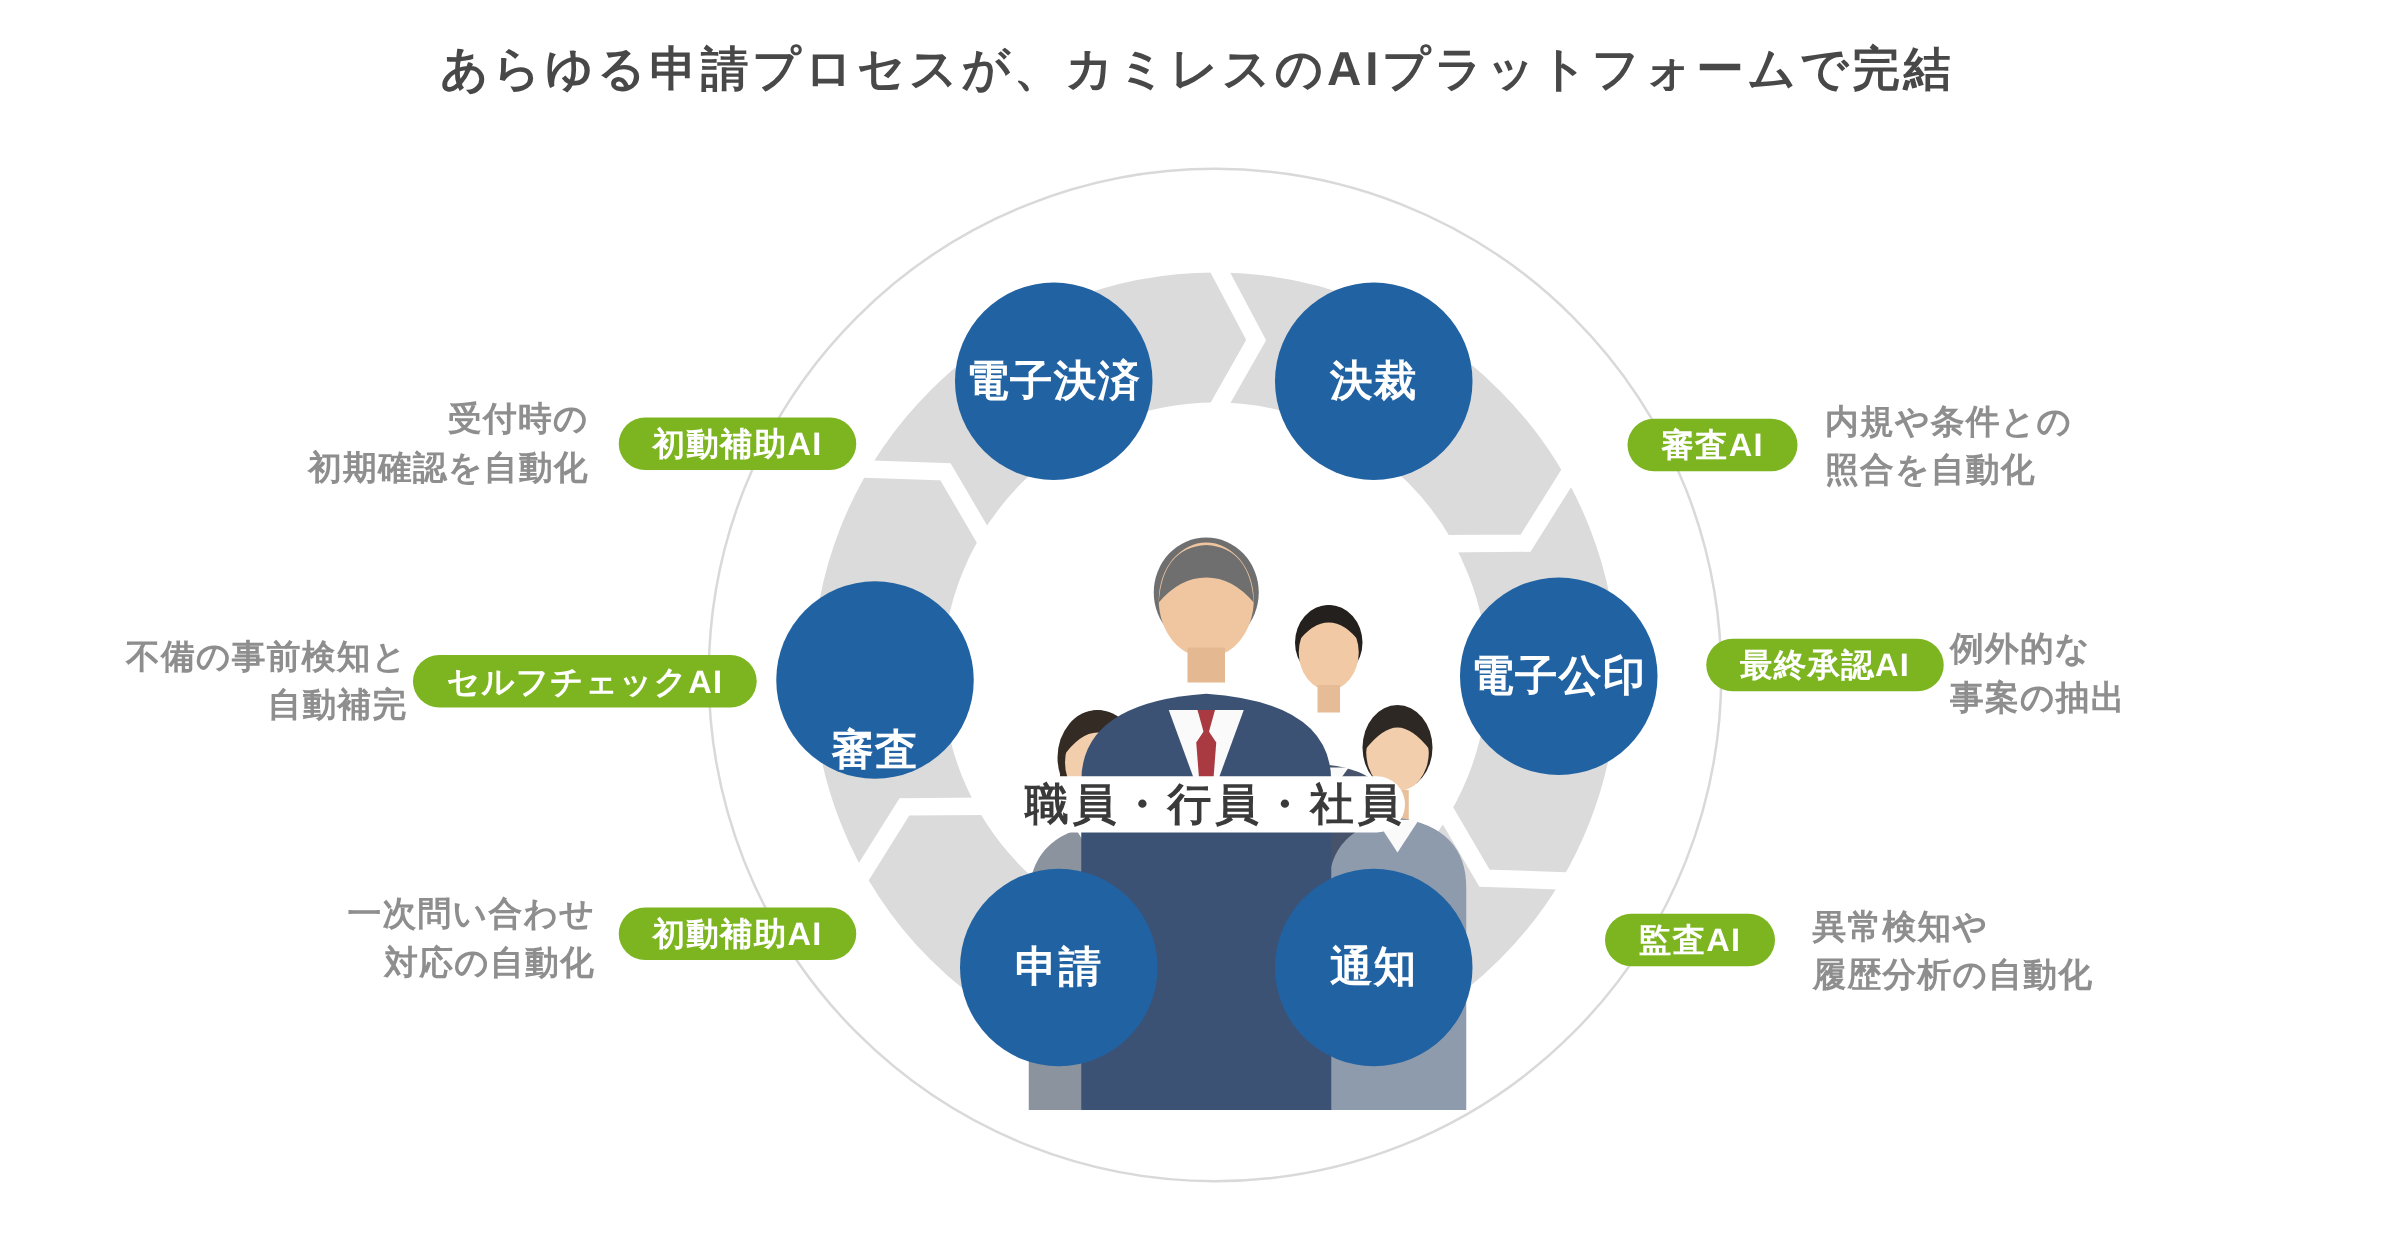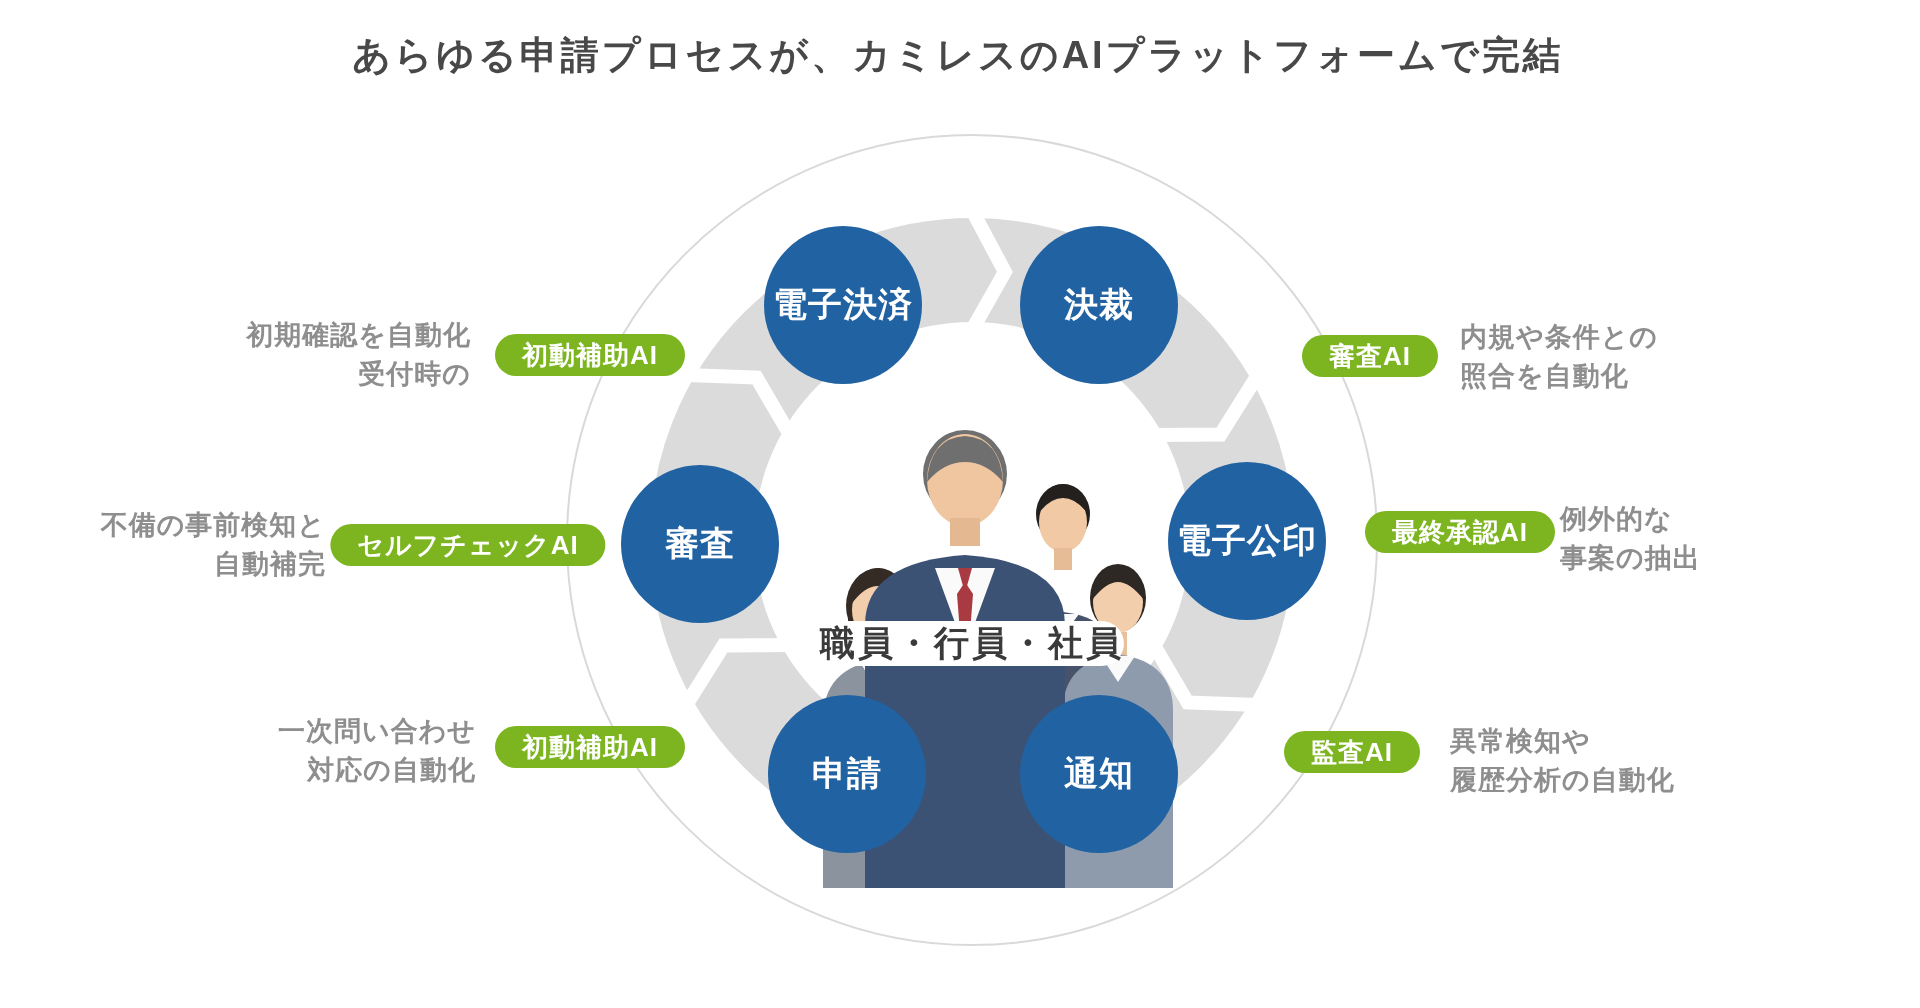--- a/index.html
+++ b/index.html
@@ -28,21 +28,21 @@
   .ring-svg{left:0;top:0;width:1920px;height:1008px;z-index:1;}
   .people-svg{left:770px;top:410px;width:410px;height:478px;z-index:2;}
 
   .step{
     position:absolute;width:158px;height:158px;border-radius:50%;
     background:var(--step-blue);color:#fff;z-index:3;
     display:flex;align-items:center;justify-content:center;
     font-size:34px;font-weight:700;letter-spacing:1px;white-space:nowrap;
   }
   .step.pos-application{left:768px;top:695px;}
-  .step.pos-screening{left:621px;top:465px;}
+  .step.pos-screening{left:621px;top:465px;align-items:flex-end;}
   .step.pos-esettlement{left:764px;top:226px;}
   .step.pos-approval{left:1020px;top:226px;}
   .step.pos-eseal{left:1168px;top:462px;}
   .step.pos-notification{left:1020px;top:695px;}
 
   .center-pill{
     position:absolute;left:820px;top:621px;width:304px;height:45px;z-index:4;
     background:#fff;border-radius:23px;
     display:flex;align-items:center;justify-content:center;
     font-size:35px;font-weight:700;color:#3A3A3A;letter-spacing:3px;white-space:nowrap;
@@ -162,22 +162,22 @@
   <div class="center-pill">職員・行員・社員</div>
 
   <div class="badge b0">初動補助AI</div>
   <div class="badge b1">セルフチェックAI</div>
   <div class="badge b2">初動補助AI</div>
   <div class="badge b3">審査AI</div>
   <div class="badge b4">最終承認AI</div>
   <div class="badge b5">監査AI</div>
 
   <div class="desc left-side d0">
+    <div>受付時の</div>
     <div>初期確認を自動化</div>
-    <div>受付時の</div>
   </div>
   <div class="desc left-side d1">
     <div>不備の事前検知と</div>
     <div>自動補完</div>
   </div>
   <div class="desc left-side d2">
     <div>一次問い合わせ</div>
     <div>対応の自動化</div>
   </div>
   <div class="desc right-side d3">

